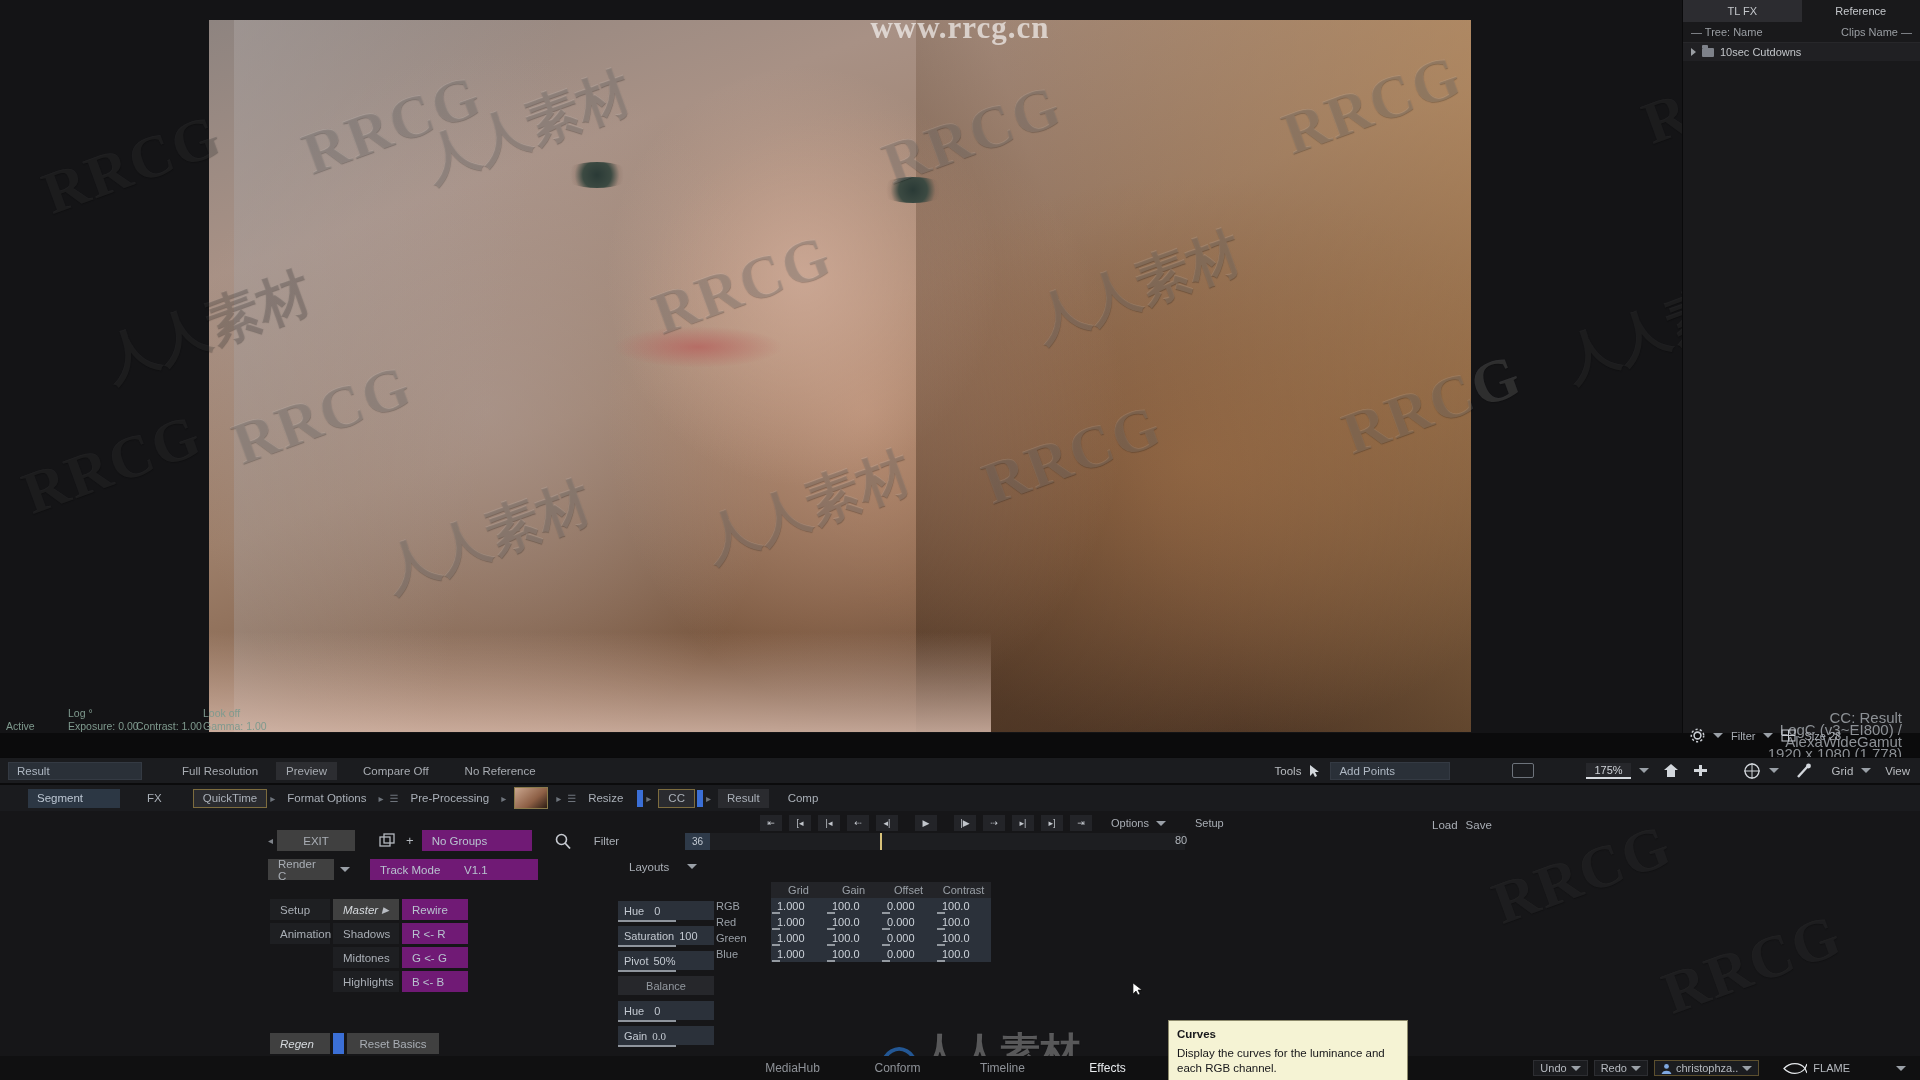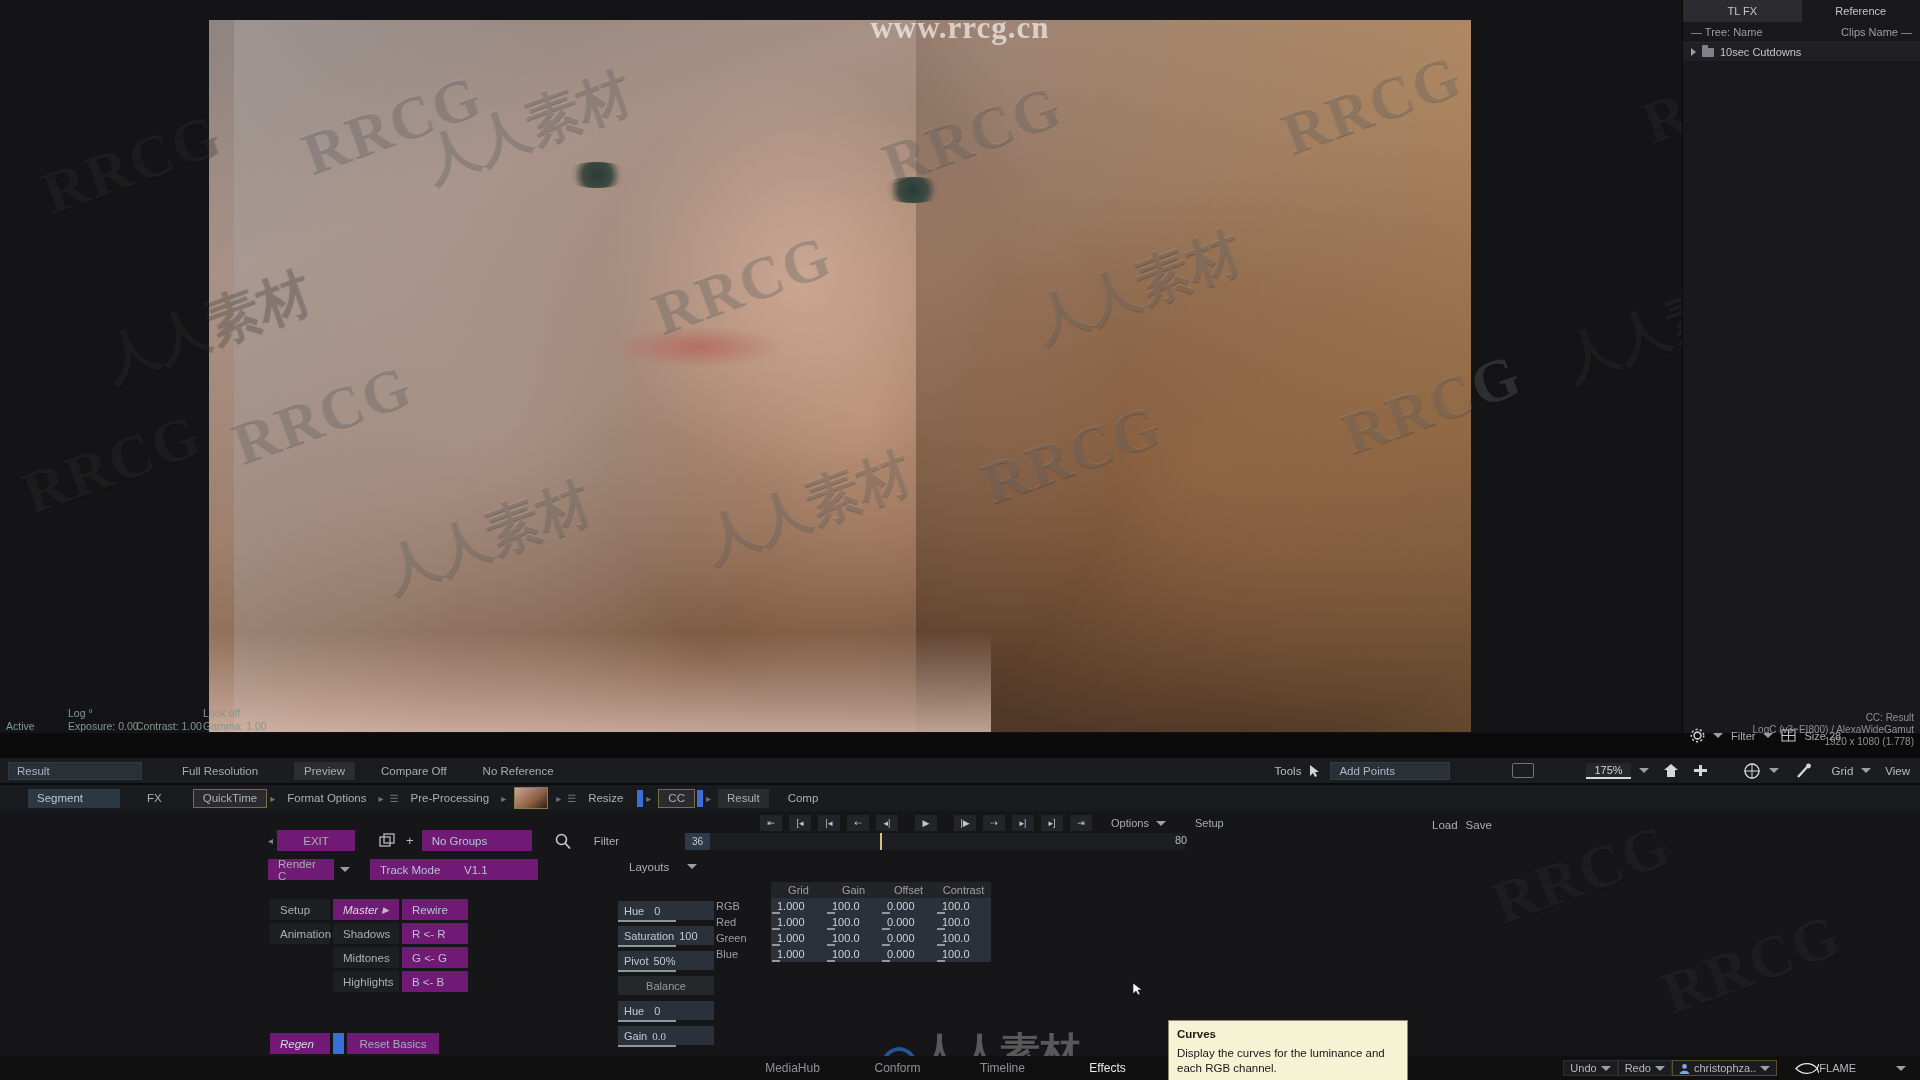--- a/index.html
+++ b/index.html
@@ -49,22 +49,22 @@
   .tlfx-head { display:flex; justify-content:space-between; font-size:11px; color:#9a9ea3; padding:4px 8px; }
   .tlfx-row { display:flex; align-items:center; gap:6px; font-size:11px; padding:3px 8px; color:#c2c5c9;
     background:#202023; border-top:1px solid #27272a; }
   .tri { width:0;height:0;border-left:5px solid #9a9ea3;border-top:4px solid transparent;border-bottom:4px solid transparent;}
   .folder { width:12px;height:9px;background:#7e828a;border-radius:1px;position:relative; }
   .folder:before{content:"";position:absolute;left:0;top:-3px;width:6px;height:3px;background:#7e828a;border-radius:1px 1px 0 0;}
 
   
   .info-strip { position:absolute; left:0; top:717px; width:1680px; height:16px; font-size:10.5px; color:#7f9a8e; }
   .info-strip span { position:absolute; white-space:nowrap; }
-  .info-right { position:absolute; right:0px; top:712px; width:240px; text-align:right; font-size:10px; color:#8d9196;
-    line-height:12px; padding-right:6px; }
+  .info-right { position:absolute; right:0px; top:712px; width:240px; text-align:right; font-size:15px; color:#8d9196;
+    line-height:12px; padding-right:18px; }
 
   
   #tb1 { position:absolute; left:0; top:757px; width:1920px; height:26px; background:#1b1c1f;
     border-top:1px solid #0a0a0b; display:flex; align-items:center; font-size:11.5px; }
   .fld { background:#2a3038; border:1px solid #343a43; color:#aeb7c2; height:18px; display:flex;
     align-items:center; padding:0 8px; }
   .btnflat { color:#a7abb1; height:18px; display:flex; align-items:center; padding:0 10px; }
   .btnflat.on { background:#2c2d31; }
   #tb1 .left { display:flex; align-items:center; gap:0px; margin-left:8px; }
   #tb1 .right { margin-left:auto; display:flex; align-items:center; gap:8px; margin-right:10px; }
@@ -78,21 +78,21 @@
   .node { background:#23262b; color:#aab0b8; height:19px; display:flex; align-items:center; padding:0 9px; }
   .node.sel { border:1px solid #7d6c3e; background:#2a2b2f; }
   .node.blue { background:#2c3744; color:#bcc6d2; }
   .chev { color:#6e747c; padding:0 3px; font-size:10px; }
   .thumb { width:34px;height:22px;border:1px solid #8a7a4a;
     background:linear-gradient(140deg,#caa68e,#8d5f45 60%,#2d1d13); }
   .bluebar { width:6px;height:17px;background:#3b6fd6; margin-left:5px; }
 
   
   #bottom { position:absolute; left:0; top:811px; width:1920px; height:245px; background:#161618; }
-  .pbtn { background:#701a75; color:#a9aeb5; font-size:11.5px; height:21px; display:flex;
+  .pbtn { background:#404040; color:#a9aeb5; font-size:11.5px; height:21px; display:flex;
     align-items:center; padding:0 10px; }
   .pbtn.dark { background:#1e1f22; }
   .pbtn.blue { background:#701a75; color:#b8c3cf; }
   .pbtn.ital { font-style:italic; color:#d6dade; }
   .arr { margin-left:auto; color:#b9bdc3; font-size:9px; }
 
   
   #transport { position:absolute; left:760px; top:815px; display:flex; align-items:center; gap:7px; font-size:11px;}
   .tbtn { width:22px;height:16px;background:#232428;display:flex;align-items:center;justify-content:center;
     color:#c2c6cc;font-size:9px; }
@@ -117,21 +117,21 @@
   .vt td.rl { color:#9aa0a7; text-align:left; padding-right:6px; width:36px; }
   .vcell { background:#2b313a; color:#cdd3da; width:50px; text-align:left; padding:2px 6px;
     position:relative; }
   .vcell:after { content:""; position:absolute; left:1px; bottom:0px; height:2px; width:8px; background:#9399a0; }
 
   
   #bottabs { position:absolute; left:0; top:1056px; width:1920px; height:24px; background:#101011;
     display:flex; align-items:center; font-size:12px; }
   .btab { width:105px; text-align:center; color:#8e9298; }
   .btab.sel { color:#e9ecef; }
-  #bottabs .right { margin-left:auto; display:flex; align-items:center; margin-right:14px; font-size:11px;}
+  #bottabs .right { margin-left:auto; display:flex; align-items:center; gap:6px; margin-right:14px; font-size:11px;}
   .bgrp { background:#1b1c1f; border:1px solid #2d2e32; display:flex; align-items:center; padding:1px 6px; gap:4px; color:#b6bac0;}
 
   
   #tooltip { position:absolute; left:1168px; top:1020px; width:240px; background:#f5f3d4;
     border:1px solid #8d8a6c; padding:6px 8px; color:#17171a; font-size:11.5px; line-height:15px; z-index:50; }
   #tooltip .t { font-weight:bold; margin-bottom:4px; }
 
   
   #cursor { position:absolute; left:1133px; top:983px; width:11px; height:15px; z-index:40; }
   .logo-m { position:absolute; left:880px; top:1035px; font-size:44px; color:rgba(40,110,190,0.75); font-weight:bold;}
@@ -199,21 +199,21 @@
       <div>CC: Result</div>
       <div>LogC (v3~EI800) / AlexaWideGamut</div>
       <div>1920 x 1080 (1.778)</div>
     </div>
   </div>
 
   <div id="tb1">
     <div class="left">
       <div class="fld" style="width:134px;">Result</div>
       <div class="btnflat" style="margin-left:30px;">Full Resolution</div>
-      <div class="btnflat on" style="margin-left:26px;">Preview</div>
+      <div class="btnflat on" style="margin-left:8px;">Preview</div>
       <div class="btnflat" style="margin-left:16px;">Compare Off</div>
       <div class="btnflat" style="margin-left:16px;">No Reference</div>
     </div>
     <div class="right">
       <span>Tools</span>
       <svg width="13" height="14">
           <polygon points="1,1 1,12 4,9 6,13 8,12 6,8 10,8" fill="#d3d7dc"></polygon>
         </svg>
       <div class="fld" style="width:120px;background:#2a3038;">Add Points</div>
       <div class="sqicon" style="margin-left:54px;"></div>

